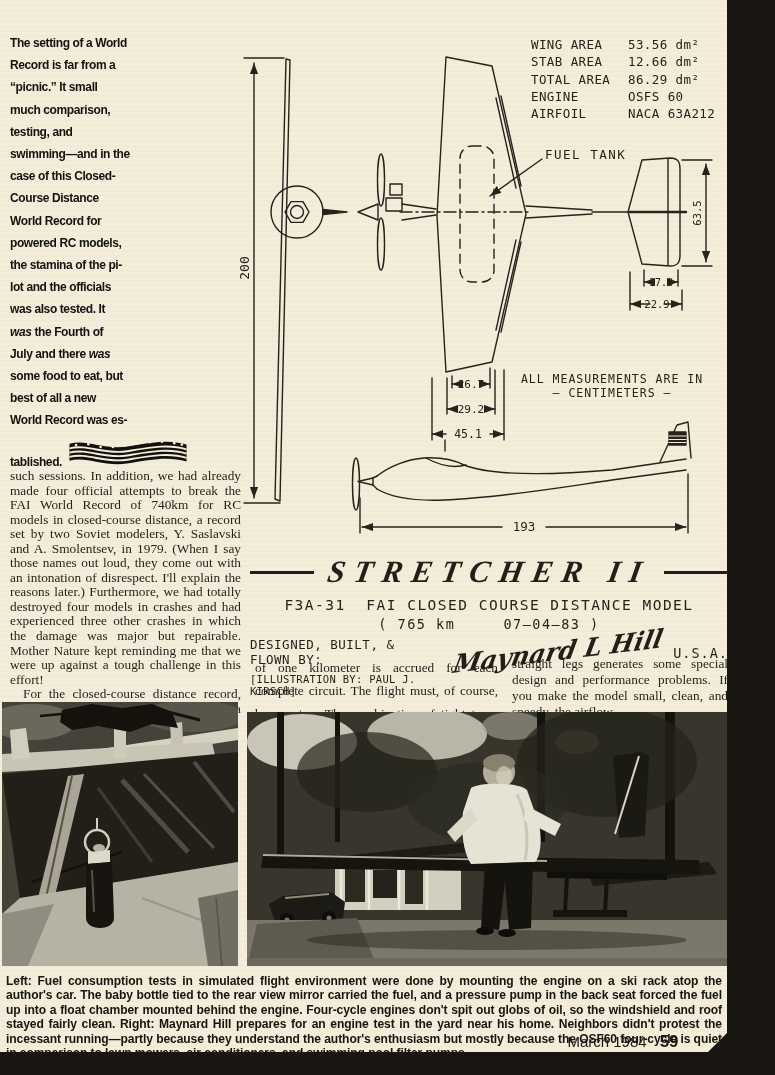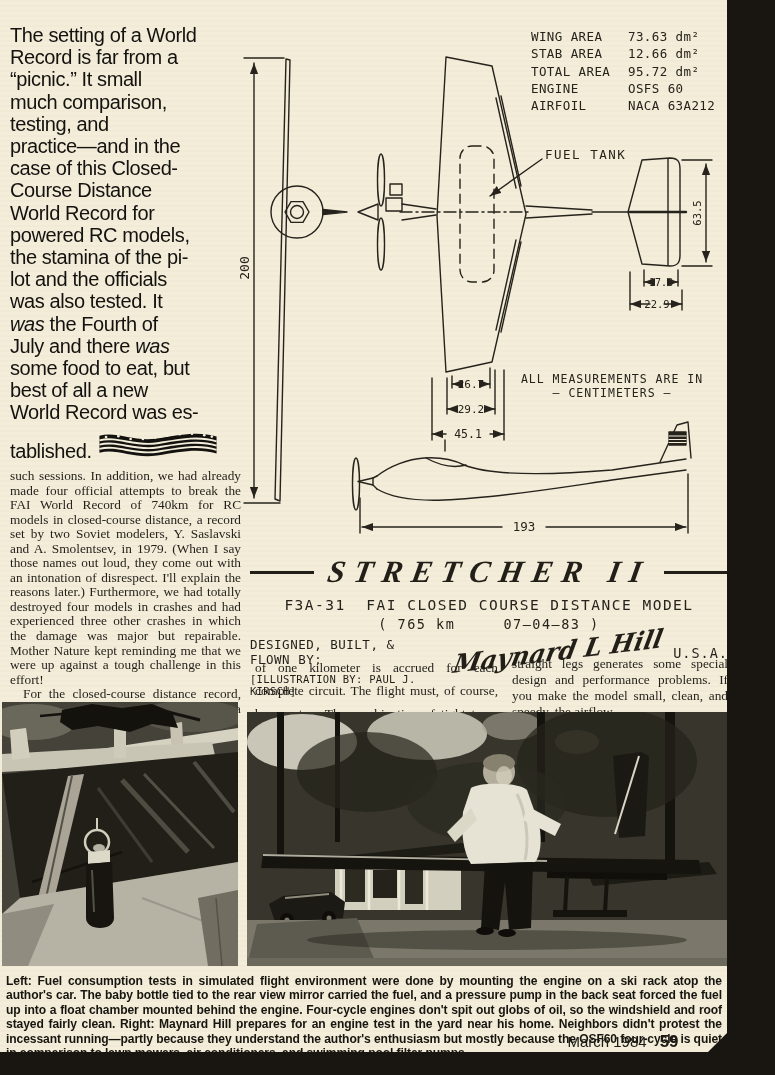--- a/index.html
+++ b/index.html
@@ -9,39 +9,39 @@
     font-family:"Liberation Sans",sans-serif;
     color:#1e1c18;
   }
   .page{
     position:absolute;left:0;top:0;width:727px;height:1052px;
     background:#f3edda;
     background-image:repeating-linear-gradient(0deg,rgba(120,100,60,0.025) 0 2px,transparent 2px 5px);
   }
   
   .intro{
-    position:absolute;left:10px;top:24px;width:238px;
-    font-weight:normal;font-size:20px;line-height:22.2px;letter-spacing:-0.4px;
+    position:absolute;left:10px;top:32px;width:238px;
+    font-weight:bold;font-size:12px;line-height:22.2px;letter-spacing:-0.4px;
     color:#14120f;
   }
   .intro .it{font-style:italic;}
   .intro-lastline{display:flex;align-items:flex-end;}
   .flag-wrap{margin-left:4px;position:relative;top:6px;}
   
   .serifcol{
     font-family:"Liberation Serif",serif;
     font-size:13.3px;line-height:14.55px;text-align:justify;color:#221f1a;
   }
   .col1{position:absolute;left:10px;top:469px;width:231px;}
   .col1 .p2{text-indent:13px;margin-top:0;}
   .col2{position:absolute;left:255px;top:656px;width:243px;line-height:23px;}
   .col3{position:absolute;left:512px;top:656px;width:216px;line-height:16px;}
   
   .specs{
-    position:absolute;left:531px;top:28px;width:196px;
+    position:absolute;left:531px;top:36px;width:196px;
     font-family:"DejaVu Sans Mono",monospace;
     font-size:12.5px;line-height:17.3px;letter-spacing:0.4px;color:#26231c;
   }
   .specs .row{display:flex;}
   .specs .lbl{width:97px;flex:none;}
   .specs .val{flex:1;}
   
   .drawing{position:absolute;left:240px;top:28px;}
   .drawing text{
     font-family:"DejaVu Sans Mono",monospace;fill:#26231c;
@@ -98,21 +98,21 @@
 <body>
 
 <div class="page">
 
   <div class="intro">
     <div><span>The setting of a World</span></div>
     <div><span>Record is far from a</span></div>
     <div><span>“picnic.” It small</span></div>
     <div><span>much comparison,</span></div>
     <div><span>testing, and</span></div>
-    <div><span>practice—and in the</span></div>
+    <div><span>swimming—and in the</span></div>
     <div><span>case of this Closed-</span></div>
     <div><span>Course Distance</span></div>
     <div><span>World Record for</span></div>
     <div><span>powered RC models,</span></div>
     <div><span>the stamina of the pi-</span></div>
     <div><span>lot and the officials</span></div>
     <div><span>was also tested. It</span></div>
     <div><span class="it">was</span><span> the Fourth of</span></div>
     <div><span>July and there </span><span class="it">was</span></div>
     <div><span>some food to eat, but</span></div>
@@ -139,29 +139,29 @@
               <circle cx="122" cy="7" r="1.4"></circle>
           </g>
         </svg>
       </span>
     </div>
   </div>
 
   <div class="specs">
     <div class="row">
         <span class="lbl">WING AREA</span>
-        <span class="val">73.63 dm²</span>
+        <span class="val">53.56 dm²</span>
       </div>
     <div class="row">
         <span class="lbl">STAB AREA</span>
         <span class="val">12.66 dm²</span>
       </div>
     <div class="row">
         <span class="lbl">TOTAL AREA</span>
-        <span class="val">95.72 dm²</span>
+        <span class="val">86.29 dm²</span>
       </div>
     <div class="row">
         <span class="lbl">ENGINE</span>
         <span class="val">OSFS 60</span>
       </div>
     <div class="row">
         <span class="lbl">AIRFOIL</span>
         <span class="val">NACA 63A212</span>
       </div>
   </div>

